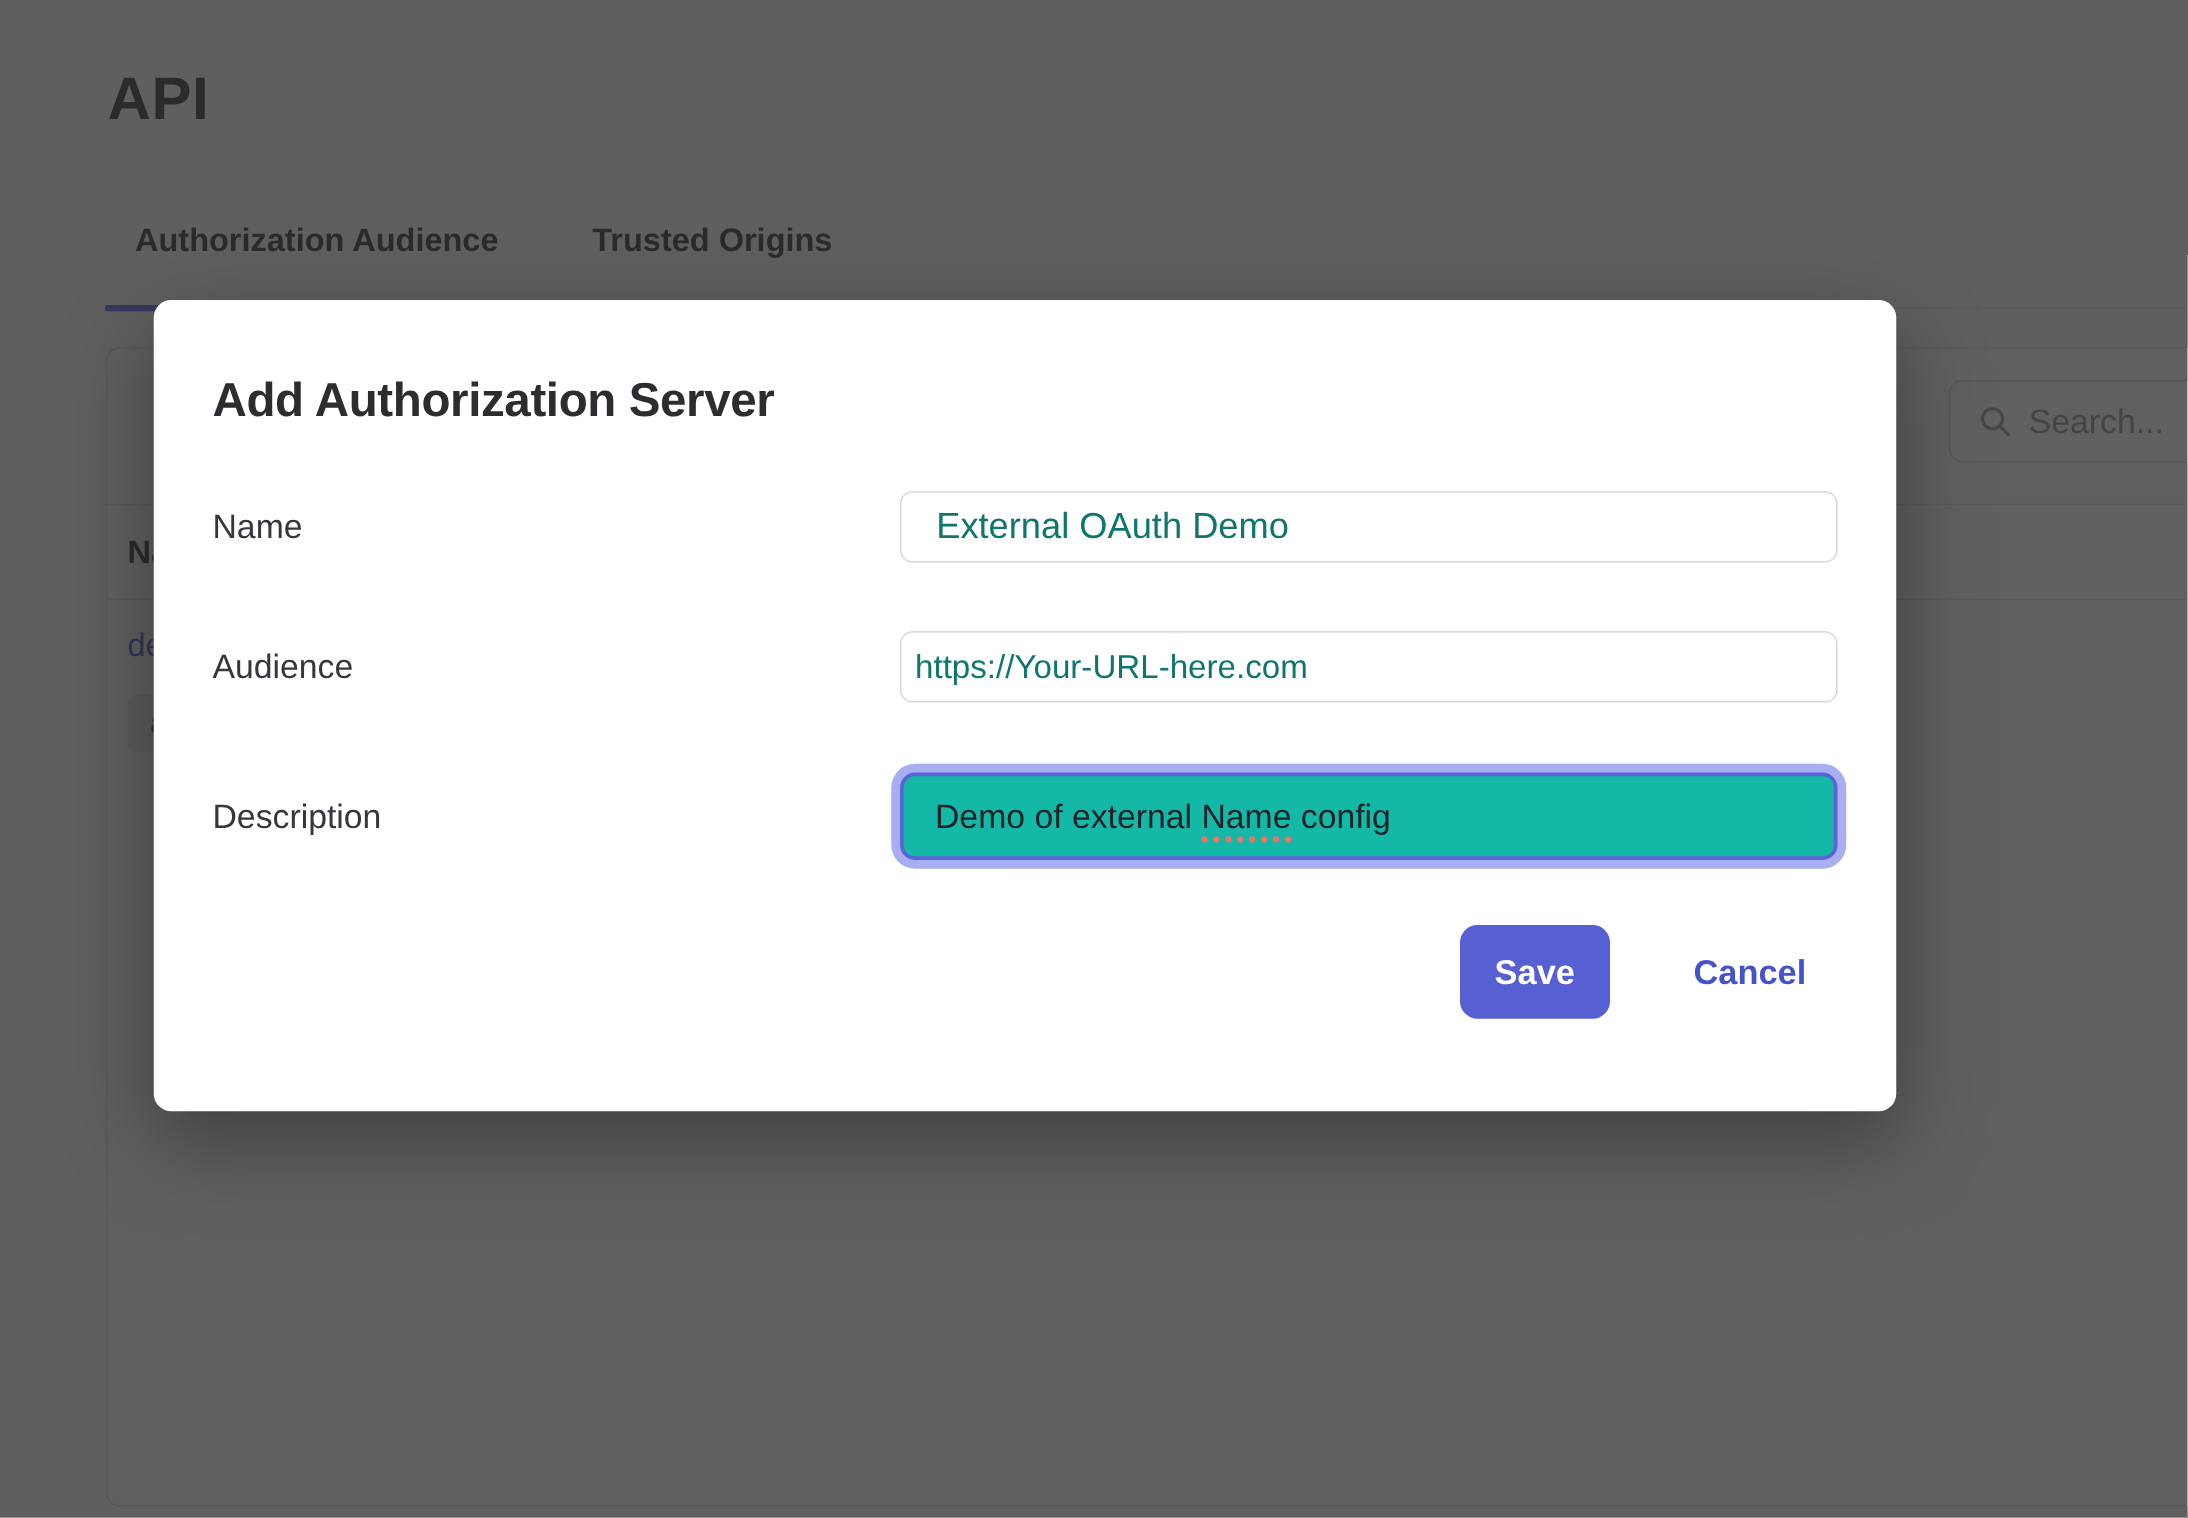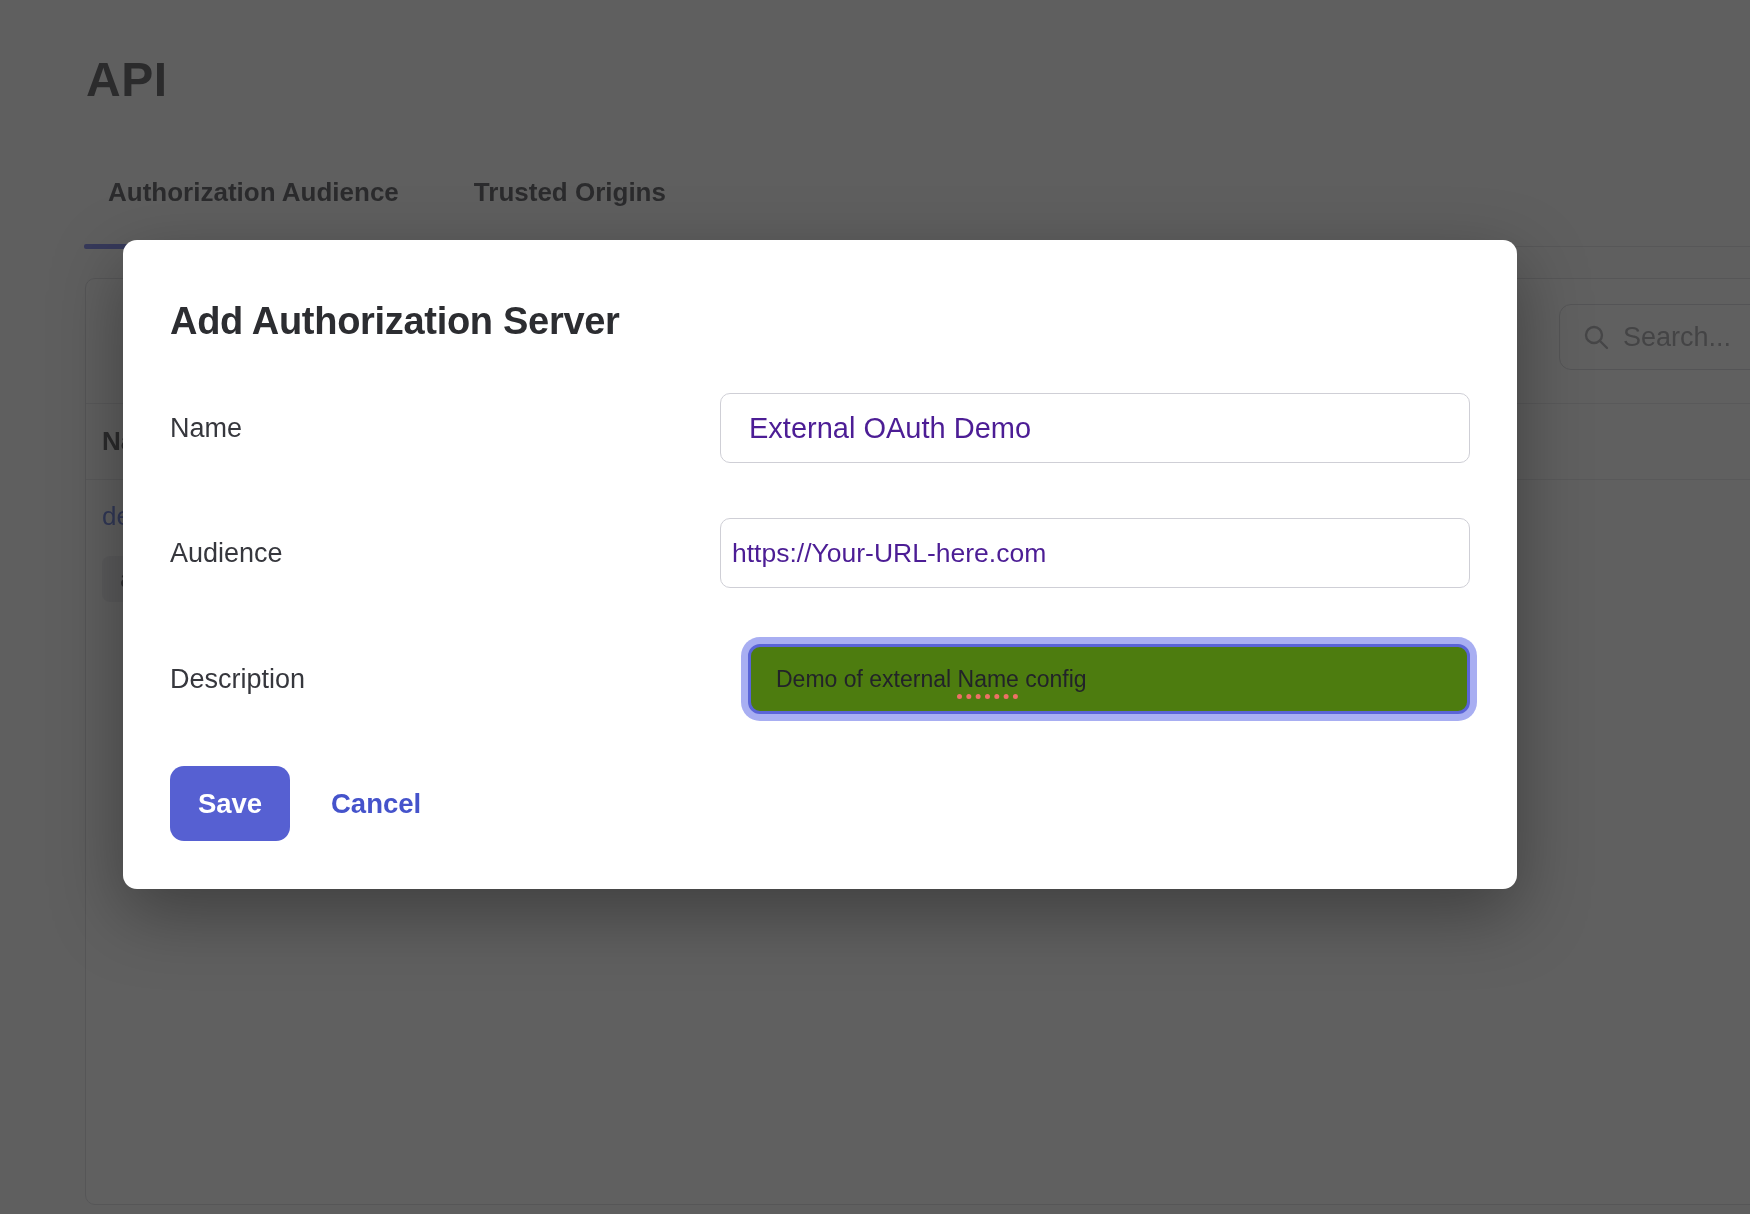--- a/index.html
+++ b/index.html
@@ -82,42 +82,42 @@
   }
   .form-row { display: flex; align-items: center; }
   .form-row.r1 { margin-top: 49px; }
   .form-row.r2 { margin-top: 55px; }
   .form-row.r3 { margin-top: 56px; }
   .field-label {
     width: 550px; flex: 0 0 550px;
     font-size: 27px; font-weight: 400; color: #36373d;
   }
   .text-input {
-    flex: 1; height: 70px; border: 1.6px solid #cfcfd6; border-radius: 10px;
-    padding: 0 28px; font-size: 27px; color: #4c1d95; background: #fff;
+    flex: 1; height: 57px; border: 1.6px solid #cfcfd6; border-radius: 10px;
+    padding: 0 28px; font-size: 27px; color: #0f766e; background: #fff;
     font-family: inherit; outline: none; min-width: 0;
   }
   .text-input.name-input { font-size: 29px; }
   .text-input.audience-input { font-size: 26.5px; padding-left: 11px; }
   .desc-input {
     flex: 1; height: 70px; border: 3px solid #5a64d8; border-radius: 12px;
     box-shadow: 0 0 0 7px #a8aef2;
-    background: #4d7c0f; display: flex; align-items: center; padding: 0 25px;
-    font-size: 23px; color: #222329; cursor: text; white-space: pre-wrap; margin-left: 28px;
+    background: #14b8a6; display: flex; align-items: center; padding: 0 25px;
+    font-size: 27px; color: #222329; cursor: text; white-space: pre-wrap;
   }
   .misspelled {
     text-decoration: underline;
     text-decoration-style: dotted;
     text-decoration-color: #ee7066;
     text-decoration-thickness: 4.5px;
     text-underline-offset: 7px;
   }
   .actions {
-    margin-top: 52px; display: flex; justify-content: flex-start;
-    align-items: center; gap: 41px; padding-right: 25px;
+    margin-top: 52px; display: flex; justify-content: flex-end;
+    align-items: center; gap: 67px; padding-right: 25px;
   }
   .save-btn {
     width: 120px; height: 75px; border: none; border-radius: 14px;
     background: #5660d2; color: #ffffff; font-size: 27.5px; font-weight: 700;
     font-family: inherit; cursor: pointer;
   }
   .cancel-btn {
     background: none; border: none; font-family: inherit; cursor: pointer;
     font-size: 27.5px; font-weight: 700; color: #4553cb;
   }

